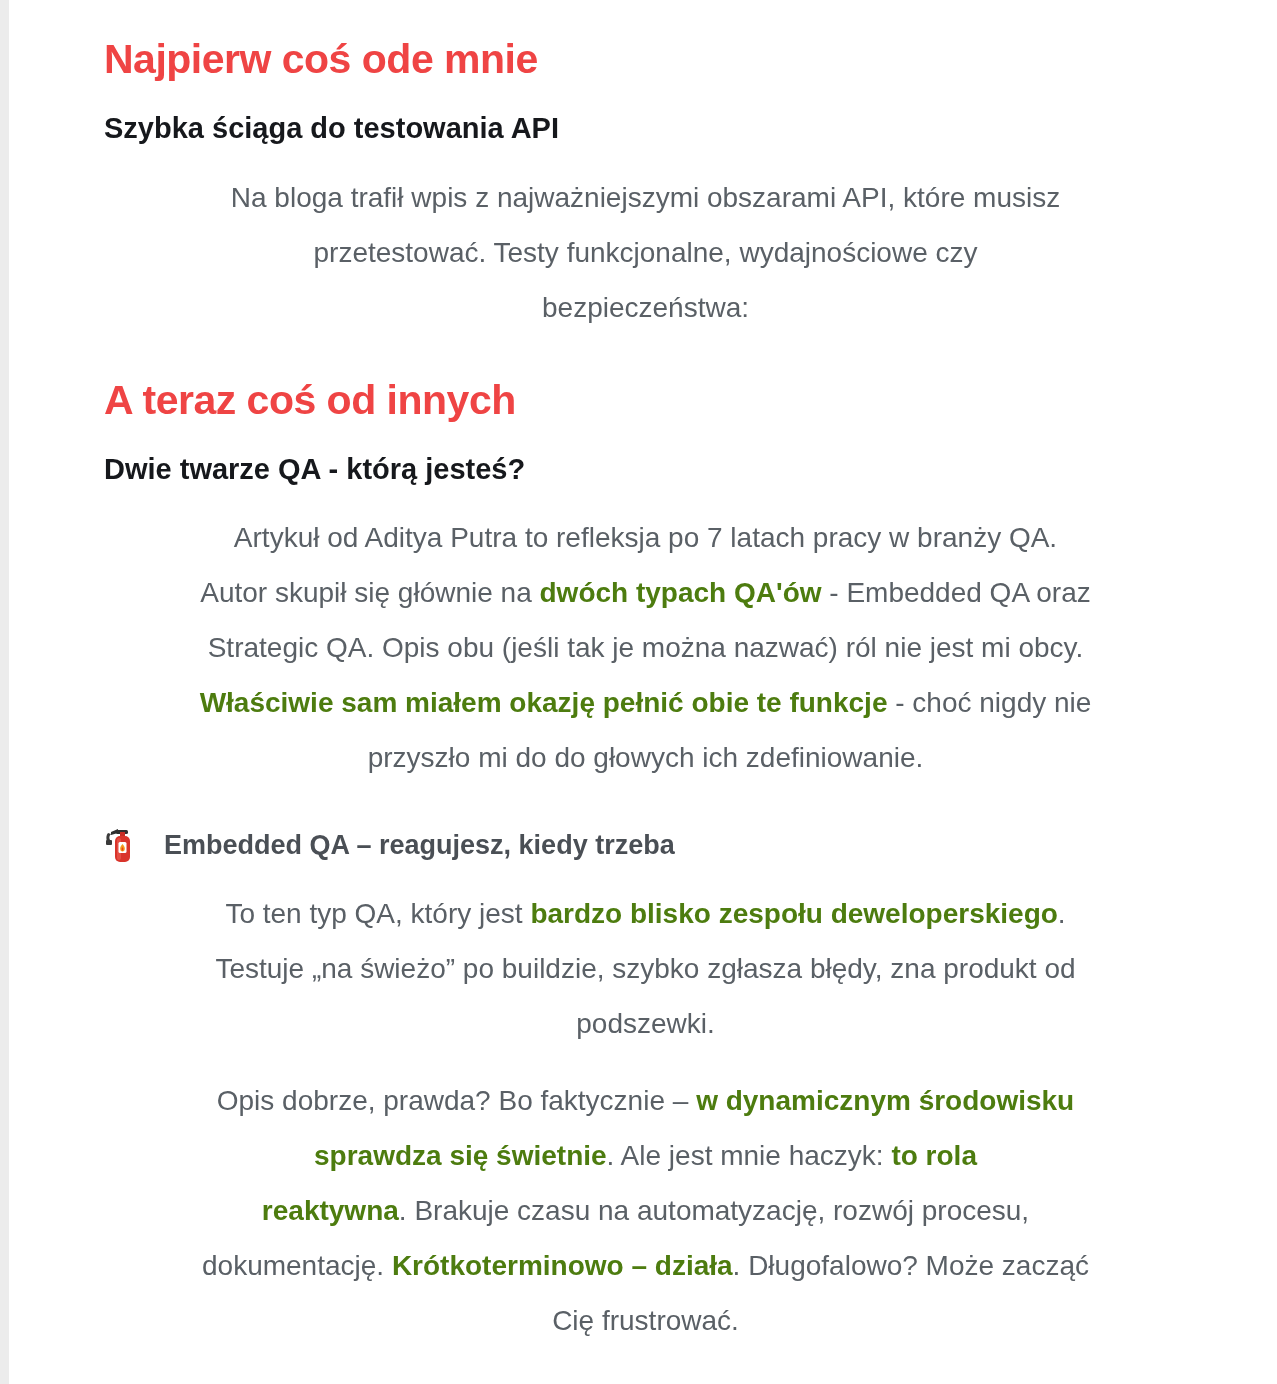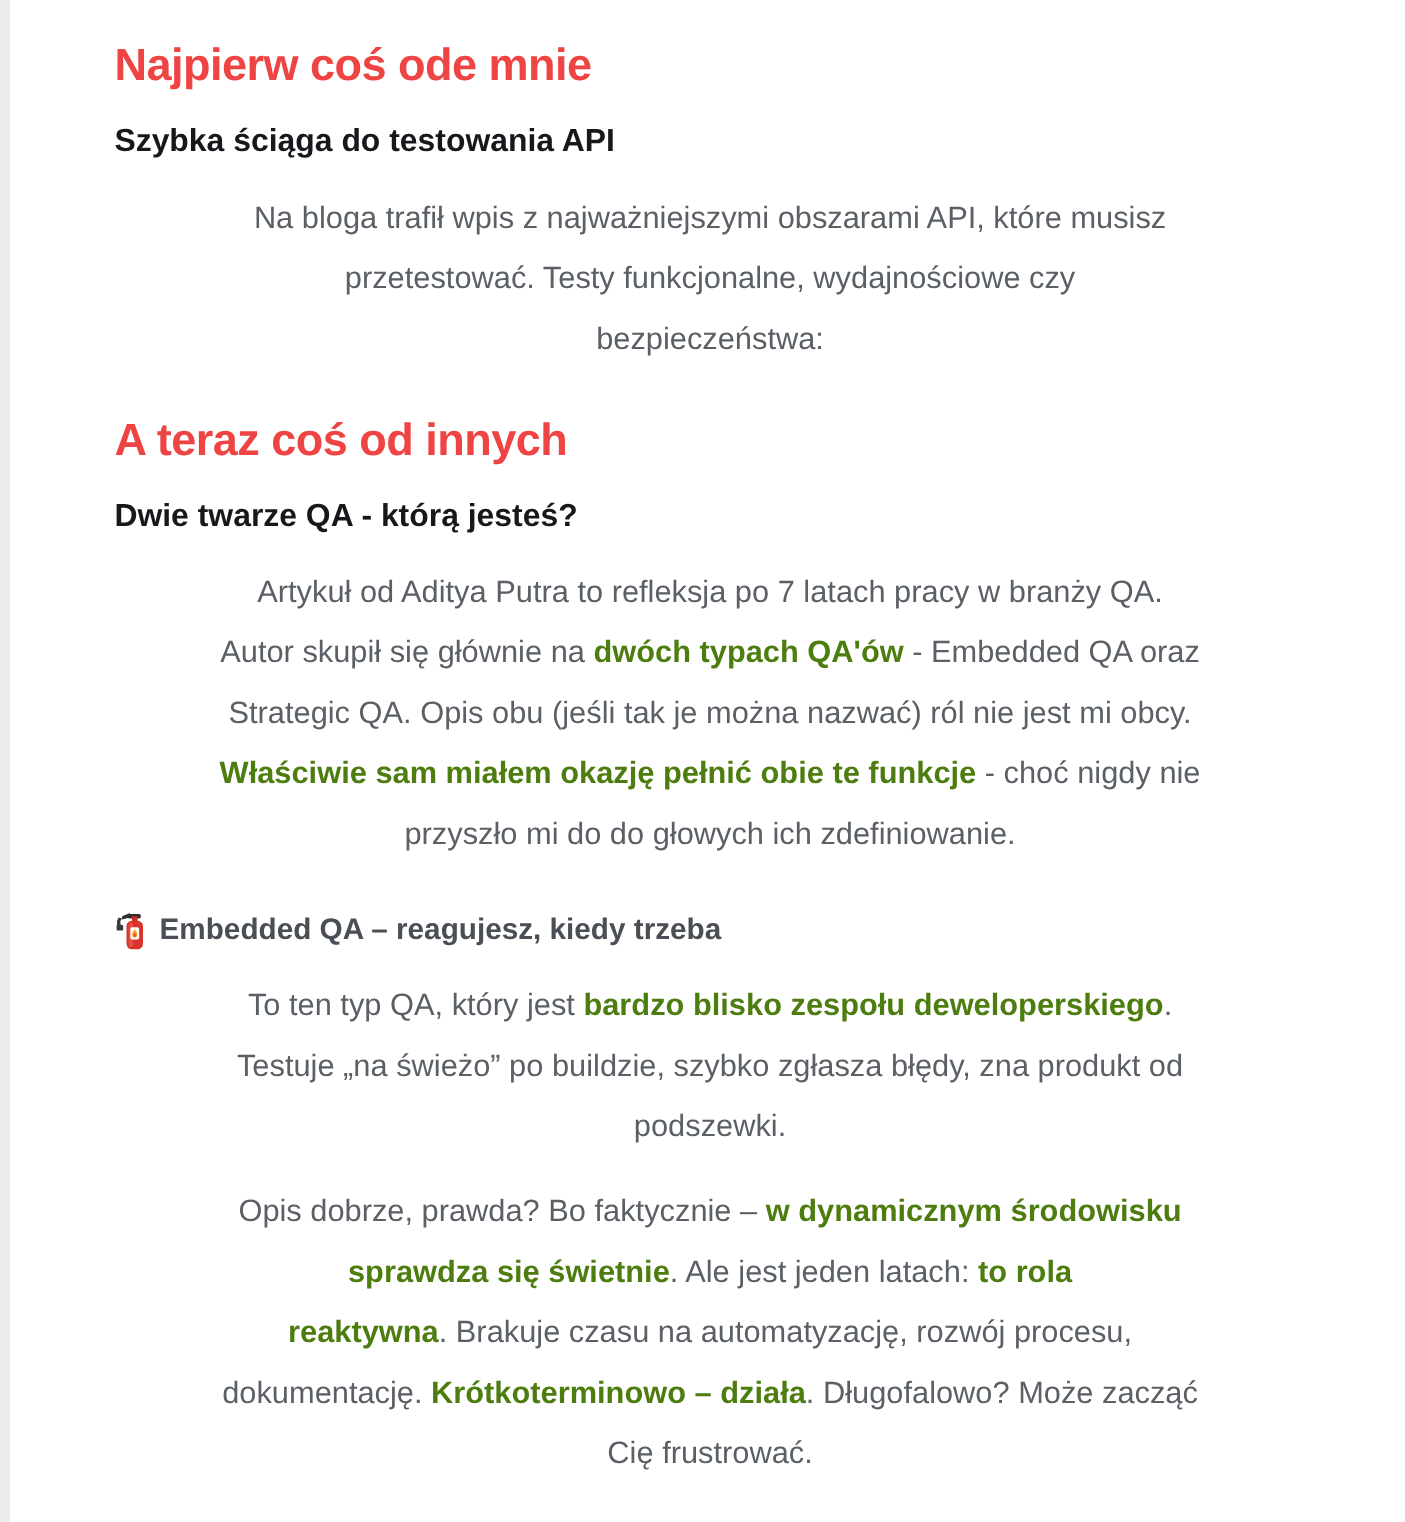--- a/index.html
+++ b/index.html
@@ -83,22 +83,22 @@
 
   h2.section-heading.second { margin-top: 40px; }
 
   h4.minor-heading {
     font-size: 27px;
     line-height: 1.35;
     font-weight: 700;
     color: #4a4f55;
     margin-top: 42px;
     display: flex;
-    align-items: flex-end;
-    gap: 7px;
+    align-items: flex-start;
+    gap: 26px;
   }
 
   .ext-icon {
     display: inline-block;
     width: 34px;
     height: 36px;
     flex: 0 0 auto;
   }
 </style>
 </head>
@@ -145,18 +145,18 @@
       <path d="M18.5 20 C19.2 21 19.5 21.5 19.3 22.5 C19.2 23.3 18.9 23.7 18.5 23.7 C18.1 23.7 17.8 23.3 17.7 22.5 C17.5 21.5 17.8 21 18.5 20 Z" fill="#e8401c"></path>
     </svg>
     <span>Embedded QA – reagujesz, kiedy trzeba</span>
   </h4>
 
   <p class="body-text"><span>To ten typ QA, który jest </span><strong>bardzo blisko zespołu deweloperskiego</strong><span>.
 Testuje „na świeżo” po buildzie, szybko zgłasza błędy, zna produkt od
 podszewki.</span></p>
 
   <p class="body-text"><span>Opis dobrze, prawda? Bo faktycznie – </span><strong>w dynamicznym środowisku
-sprawdza się świetnie</strong><span>. Ale jest jeden latach: </span><strong>to rola
+sprawdza się świetnie</strong><span>. Ale jest mnie haczyk: </span><strong>to rola
 reaktywna</strong><span>. Brakuje czasu na automatyzację, rozwój procesu,
 dokumentację. </span><strong>Krótkoterminowo – działa</strong><span>. Długofalowo? Może zacząć
 Cię frustrować.</span></p>
 
 </div>
 
 </body></html>

